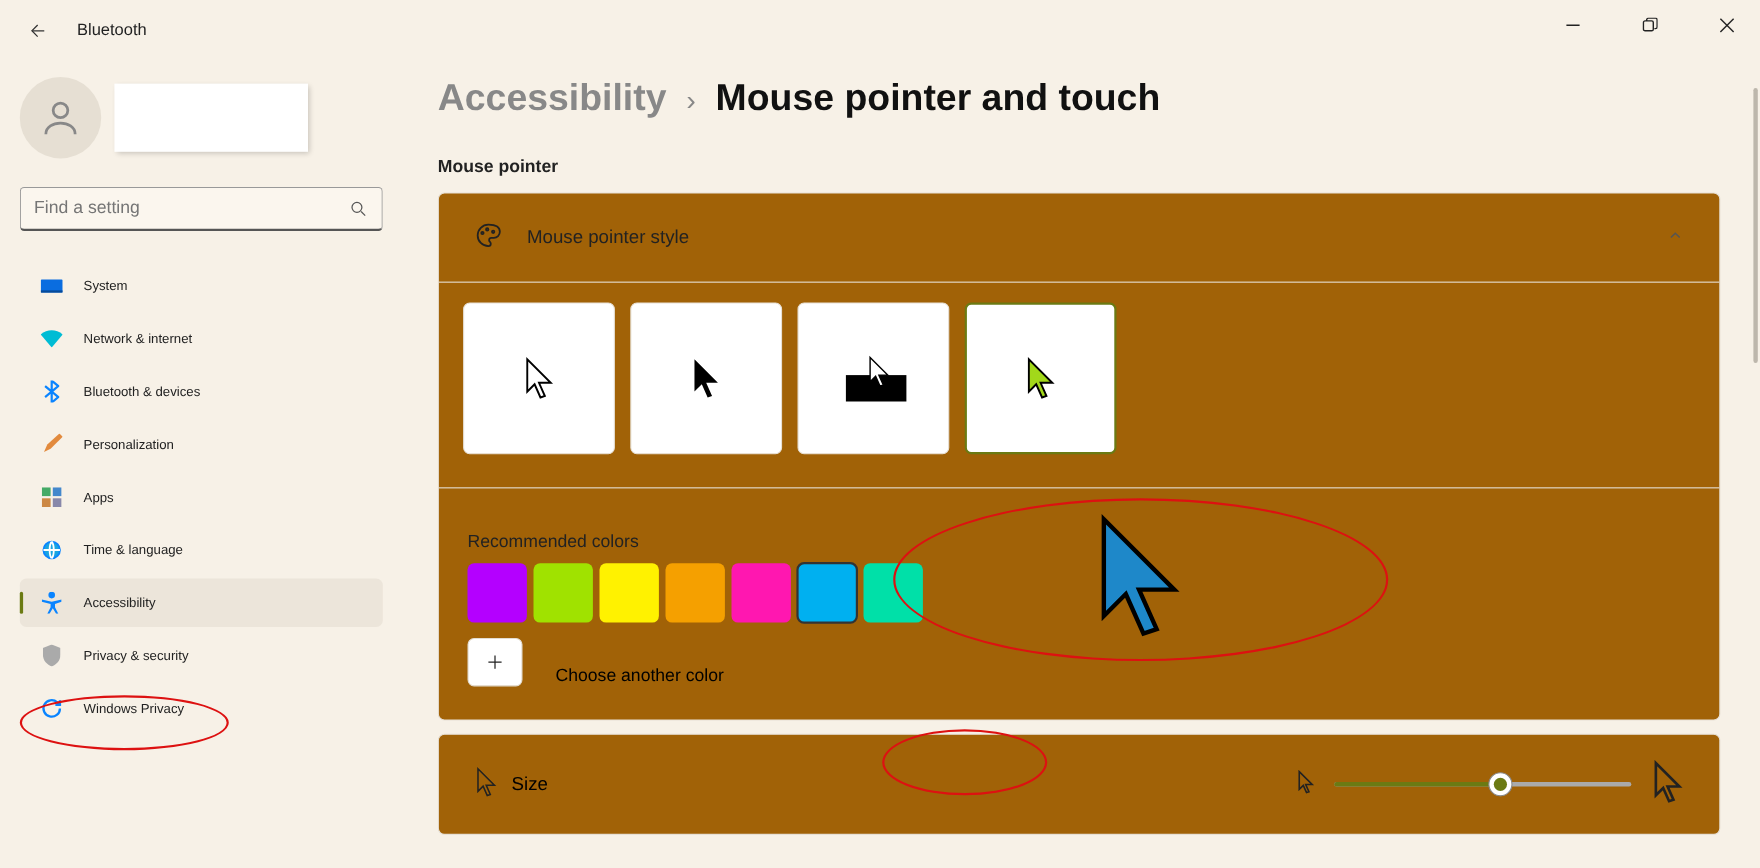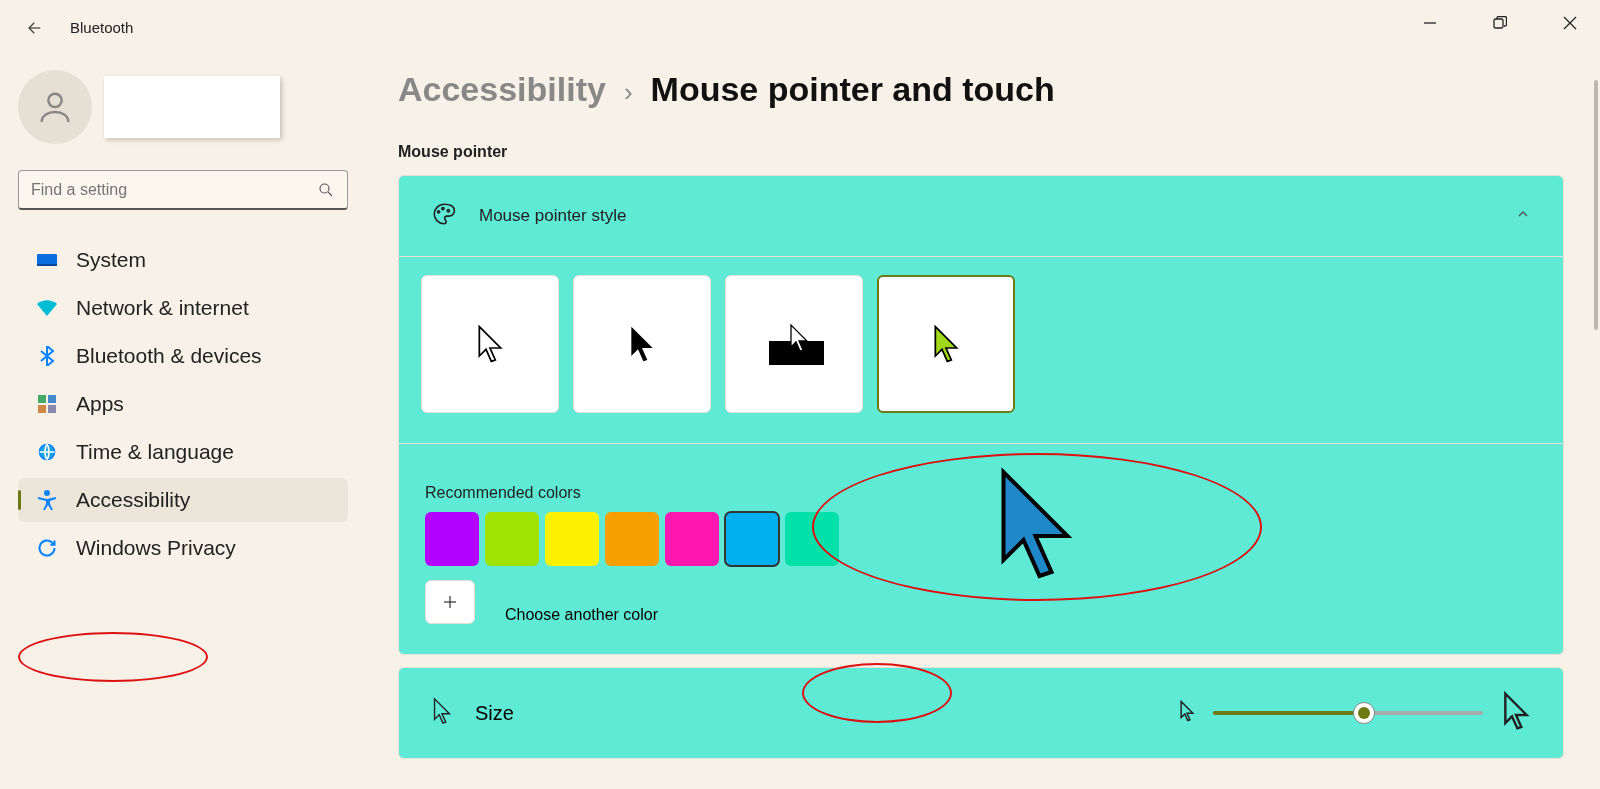--- a/index.html
+++ b/index.html
@@ -13,51 +13,51 @@
   .win-btn { width:40px; height:30px; display:flex; align-items:center; justify-content:center; cursor:pointer; }
 
   
   .sidebar { position:absolute; left:18px; top:70px; width:330px; }
   .profile { display:flex; align-items:center; gap:12px; margin-bottom:26px; }
   .avatar { width:74px; height:74px; border-radius:50%; background:#e6dfd3; display:flex; align-items:center; justify-content:center; }
   .name-box { width:176px; height:62px; background:#fff; box-shadow: 2px 2px 5px rgba(0,0,0,.2); }
   .search { width:330px; height:40px; border:1px solid #999; border-bottom:2px solid #555; background:#fbf6ee; display:flex; align-items:center; padding:0 12px; margin-bottom:28px; border-radius:4px;}
   .search input { flex:1; border:none; background:transparent; outline:none; font-size:16px; color:#555;}
   .nav { display:flex; flex-direction:column; gap:4px; }
-  .nav-item { height:44px; display:flex; align-items:center; gap:18px; padding-left:18px; border-radius:6px; cursor:pointer; font-size:21px; color:#222; position:relative; }
+  .nav-item { height:44px; display:flex; align-items:center; gap:18px; padding-left:18px; border-radius:6px; cursor:pointer; font-size:12px; color:#222; position:relative; }
   .nav-item.active { background:#ece5da; }
   .nav-item.active::before { content:""; position:absolute; left:0; top:12px; bottom:12px; width:3px; background:#6b7a13; border-radius:2px; }
   .nav-icon { width:22px; height:22px; display:flex; align-items:center; justify-content:center; }
 
   
   .main { position:absolute; left:398px; top:70px; right:28px; bottom:0; overflow-y:auto; padding-right:8px;}
   .breadcrumb { display:flex; align-items:baseline; gap:18px; margin-bottom:34px; }
   .bc-parent { font-size:34px; font-weight:600; color:#888; cursor:pointer;}
   .bc-sep { font-size:26px; color:#888; }
   .bc-current { font-size:34px; font-weight:600; color:#111; }
   .section-label { font-size:16px; font-weight:600; color:#222; margin-bottom:14px; }
 
-  .card { background:#5eead4; border:1px solid #e7e0d5; border-radius:6px; margin-bottom:12px; }
+  .card { background:#a16207; border:1px solid #e7e0d5; border-radius:6px; margin-bottom:12px; }
   .card-header { height:80px; display:flex; align-items:center; padding:0 32px; cursor:pointer; }
   .card-header .hlabel { font-size:17px; margin-left:22px; color:#222; }
   .chevron { margin-left:auto; }
   .style-row { display:flex; gap:14px; padding:18px 22px 30px 22px; border-top:1px solid #e7e0d5; }
   .style-opt { width:138px; height:138px; background:#fff; border:1px solid #e7e0d5; border-radius:6px; display:flex; align-items:center; justify-content:center; cursor:pointer; }
   .style-opt.selected { border:2px solid #6b7a13; }
   .colors-block { border-top:1px solid #e7e0d5; padding:40px 26px 30px 26px; position:relative; }
   .rec-label { font-size:16px; color:#222; margin-bottom:10px; }
   .swatches { display:flex; gap:6px; margin-bottom:14px;}
   .swatch { width:54px; height:54px; border-radius:6px; cursor:pointer; }
   .swatch.sel { outline:2px solid #333; outline-offset:-1px; }
   .choose-row { display:flex; align-items:flex-end; gap:30px; }
   .plus-btn { width:50px; height:44px; background:#fff; rgba(0,0,0,0); border:1px solid #e3ddd2; border-radius:6px; display:flex; align-items:center; justify-content:center; cursor:pointer; font-size:22px;}
   .preview-cursor { position:absolute; right:480px; top:20px; }
 
   .size-card { height:92px; display:flex; align-items:center; padding:0 32px; }
-  .size-label { font-size:20px; margin-left:22px; }
+  .size-label { font-size:17px; margin-left:12px; }
   .slider-wrap { margin-left:auto; display:flex; align-items:center; gap:18px; }
   .slider-track { width:270px; height:4px; background:#aaa; position:relative; border-radius:2px;}
   .slider-fill { position:absolute; left:0; top:0; bottom:0; width:56%; background:#6b7a13; border-radius:2px;}
   .slider-thumb { position:absolute; left:56%; top:50%; transform:translate(-50%,-50%); width:22px; height:22px; border-radius:50%; background:#fff; border:1px solid #888; display:flex; align-items:center; justify-content:center;}
   .slider-thumb::after{content:""; width:12px; height:12px; border-radius:50%; background:#6b7a13;}
 
   
   .vscroll { position:absolute; right:2px; top:70px; width:10px; height:700px; }
   .vscroll-thumb { position:absolute; right:0; top:10px; width:4px; height:250px; background:#bdb7ac; border-radius:2px;}
 
@@ -134,20 +134,28 @@
     <div class="nav-item">
         <span class="nav-icon">
           <svg width="14" height="20" viewBox="0 0 14 20" fill="#0a84ff">
             <path d="M7 0v20l6-5-6-5 6-5-6-5zM1 5l6 5-6 5" stroke="#0a84ff" stroke-width="2" fill="none"></path>
           </svg>
         </span>
         <span>Bluetooth &amp; devices</span>
       </div>
     <div class="nav-item">
         <span class="nav-icon">
+          <svg width="20" height="20" viewBox="0 0 20 20">
+            <path d="M3 17l3-7L17 0l3 3L9 14l-6 3z" fill="#e28a3d"></path>
+          </svg>
+        </span>
+        <span>Personalization</span>
+      </div>
+    <div class="nav-item">
+        <span class="nav-icon">
           <svg width="18" height="18" viewBox="0 0 18 18">
             <rect x="0" y="0" width="8" height="8" fill="#4a6"></rect>
             <rect x="10" y="0" width="8" height="8" fill="#48c"></rect>
             <rect x="0" y="10" width="8" height="8" fill="#c84"></rect>
             <rect x="10" y="10" width="8" height="8" fill="#88a"></rect>
           </svg>
         </span>
         <span>Apps</span>
       </div>
     <div class="nav-item">
@@ -160,20 +168,28 @@
         <span>Time &amp; language</span>
       </div>
     <div class="nav-item active">
         <span class="nav-icon">
           <svg width="18" height="20" viewBox="0 0 18 20" fill="#0a84ff">
             <circle cx="9" cy="3" r="3"></circle>
             <path d="M0 7l9 2 9-2v2l-6 2v3l3 6h-2l-3-5-3 5H5l3-6v-3L0 9V7z"></path>
           </svg>
         </span>
         <span>Accessibility</span>
+      </div>
+    <div class="nav-item">
+        <span class="nav-icon">
+          <svg width="16" height="20" viewBox="0 0 16 20" fill="#aaa">
+            <path d="M8 0l8 3v6c0 6-4 9-8 11C4 18 0 15 0 9V3l8-3z"></path>
+          </svg>
+        </span>
+        <span>Privacy &amp; security</span>
       </div>
     <div class="nav-item">
         <span class="nav-icon">
           <svg width="20" height="20" viewBox="0 0 24 24" fill="none" stroke="#0a84ff" stroke-width="2.5">
             <path d="M21 12a9 9 0 1 1-3-6.7L21 8"></path>
             <path d="M21 3v5h-5"></path>
           </svg>
         </span>
         <span>Windows Privacy</span>
       </div>

